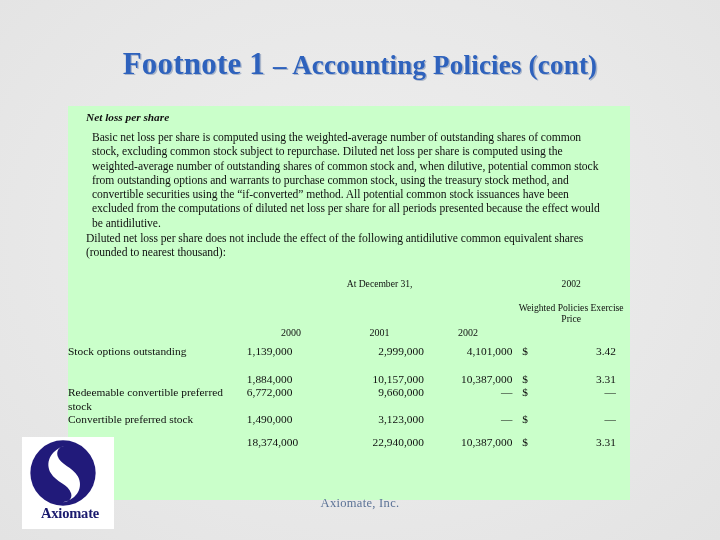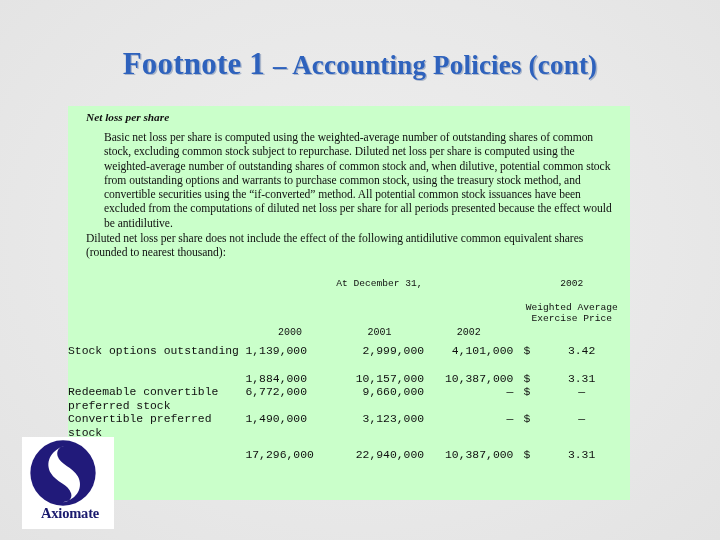--- a/index.html
+++ b/index.html
@@ -71,52 +71,52 @@
 
   .doc-para {
     position: absolute;
     font-size: 11.6px;
     line-height: 14.3px;
     font-family: "Liberation Serif", serif;
     text-align: left;
     letter-spacing: -0.05px;
   }
   #para-1 {
-    left: 36px;
+    left: 24px;
     top: 25px;
     width: 512px;
   }
   #para-2 {
     left: 18px;
     top: 126px;
     width: 512px;
   }
 
   
   #fin-table {
     position: absolute;
     left: 0px;
     top: 172px;
     width: 562px;
     border-collapse: collapse;
-    font-family: Liberation Mono, monospace;
+    font-family: Liberation Serif, serif;
     font-size: 11.4px;
   }
   #fin-table td, #fin-table th {
     padding: 0;
     vertical-align: top;
     font-weight: normal;
   }
 
   .col-label   { width: 186px; }
   .col-y2000   { width: 92px;  text-align: left; }
   .col-y2001   { width: 92px;  text-align: right; }
   .col-y2002   { width: 92px;  text-align: right; }
   .col-dollar  { width: 26px;  text-align: left; padding-left: 10px !important; }
-  .col-price   { width: 74px;  text-align: center; padding-right: 14px !important; }
+  .col-price   { width: 74px;  text-align: right; padding-right: 14px !important; }
 
   .hdr-span-row td { font-size: 9.6px; font-weight: bold; padding-bottom: 13px !important; }
   .hdr-sub-row td  { font-size: 9.6px; font-weight: bold; padding-bottom: 3px !important; line-height: 11px; }
   .hdr-year-row td { font-size: 10px; font-weight: bold; padding-bottom: 7px !important; }
 
   .hdr-center { text-align: center; }
 
   .lbl {
     padding-left: 0px !important;
     padding-right: 4px !important;
@@ -194,21 +194,21 @@
 
           <tr class="hdr-span-row">
             <td class="col-label"></td>
             <td class="hdr-center" colspan="3">At December 31,</td>
             <td class="hdr-center" colspan="2">2002</td>
           </tr>
 
           <tr class="hdr-sub-row">
             <td class="col-label"></td>
             <td colspan="3"></td>
-            <td class="hdr-center" colspan="2">Weighted Average Exercise Price</td>
+            <td class="hdr-center" colspan="2">Weighted Policies Exercise Price</td>
           </tr>
 
           <tr class="hdr-year-row">
             <td class="col-label"></td>
             <td class="col-y2000 hdr-center">2000</td>
             <td class="col-y2001 hdr-center">2001</td>
             <td class="col-y2002 hdr-center">2002</td>
             <td class="col-dollar"></td>
             <td class="col-price"></td>
           </tr>
@@ -250,34 +250,35 @@
             <td class="col-label lbl">Convertible preferred stock</td>
             <td class="col-y2000">1,490,000</td>
             <td class="col-y2001">3,123,000</td>
             <td class="col-y2002">—</td>
             <td class="col-dollar">$</td>
             <td class="col-price">—</td>
           </tr>
 
           <tr class="data-row total-row">
             <td class="col-label lbl"></td>
-            <td class="col-y2000">17,296,000</td>
+            <td class="col-y2000">18,374,000</td>
             <td class="col-y2001">22,940,000</td>
             <td class="col-y2002">10,387,000</td>
             <td class="col-dollar">$</td>
             <td class="col-price">3.31</td>
           </tr>
         </tbody>
       </table>
 
     </div>
   </div>
 
   <div id="logo">
     <svg id="logo-mark" viewBox="0 0 100 100">
       <circle cx="50" cy="50" r="48" fill="#211a7a"></circle>
       <path d="M52 10 C30 18 24 36 32 50 C40 64 58 66 62 80 C64 88 58 92 50 93 C72 88 80 70 72 55 C64 41 46 38 42 25 C40 16 45 12 52 10 Z" fill="#ffffff"></path>
     </svg>
     <div id="logo-text">Axiomate</div>
   </div>
 
+  <div id="footer">Axiomate, Inc.</div>
 
 </div>
 
 </body></html>

